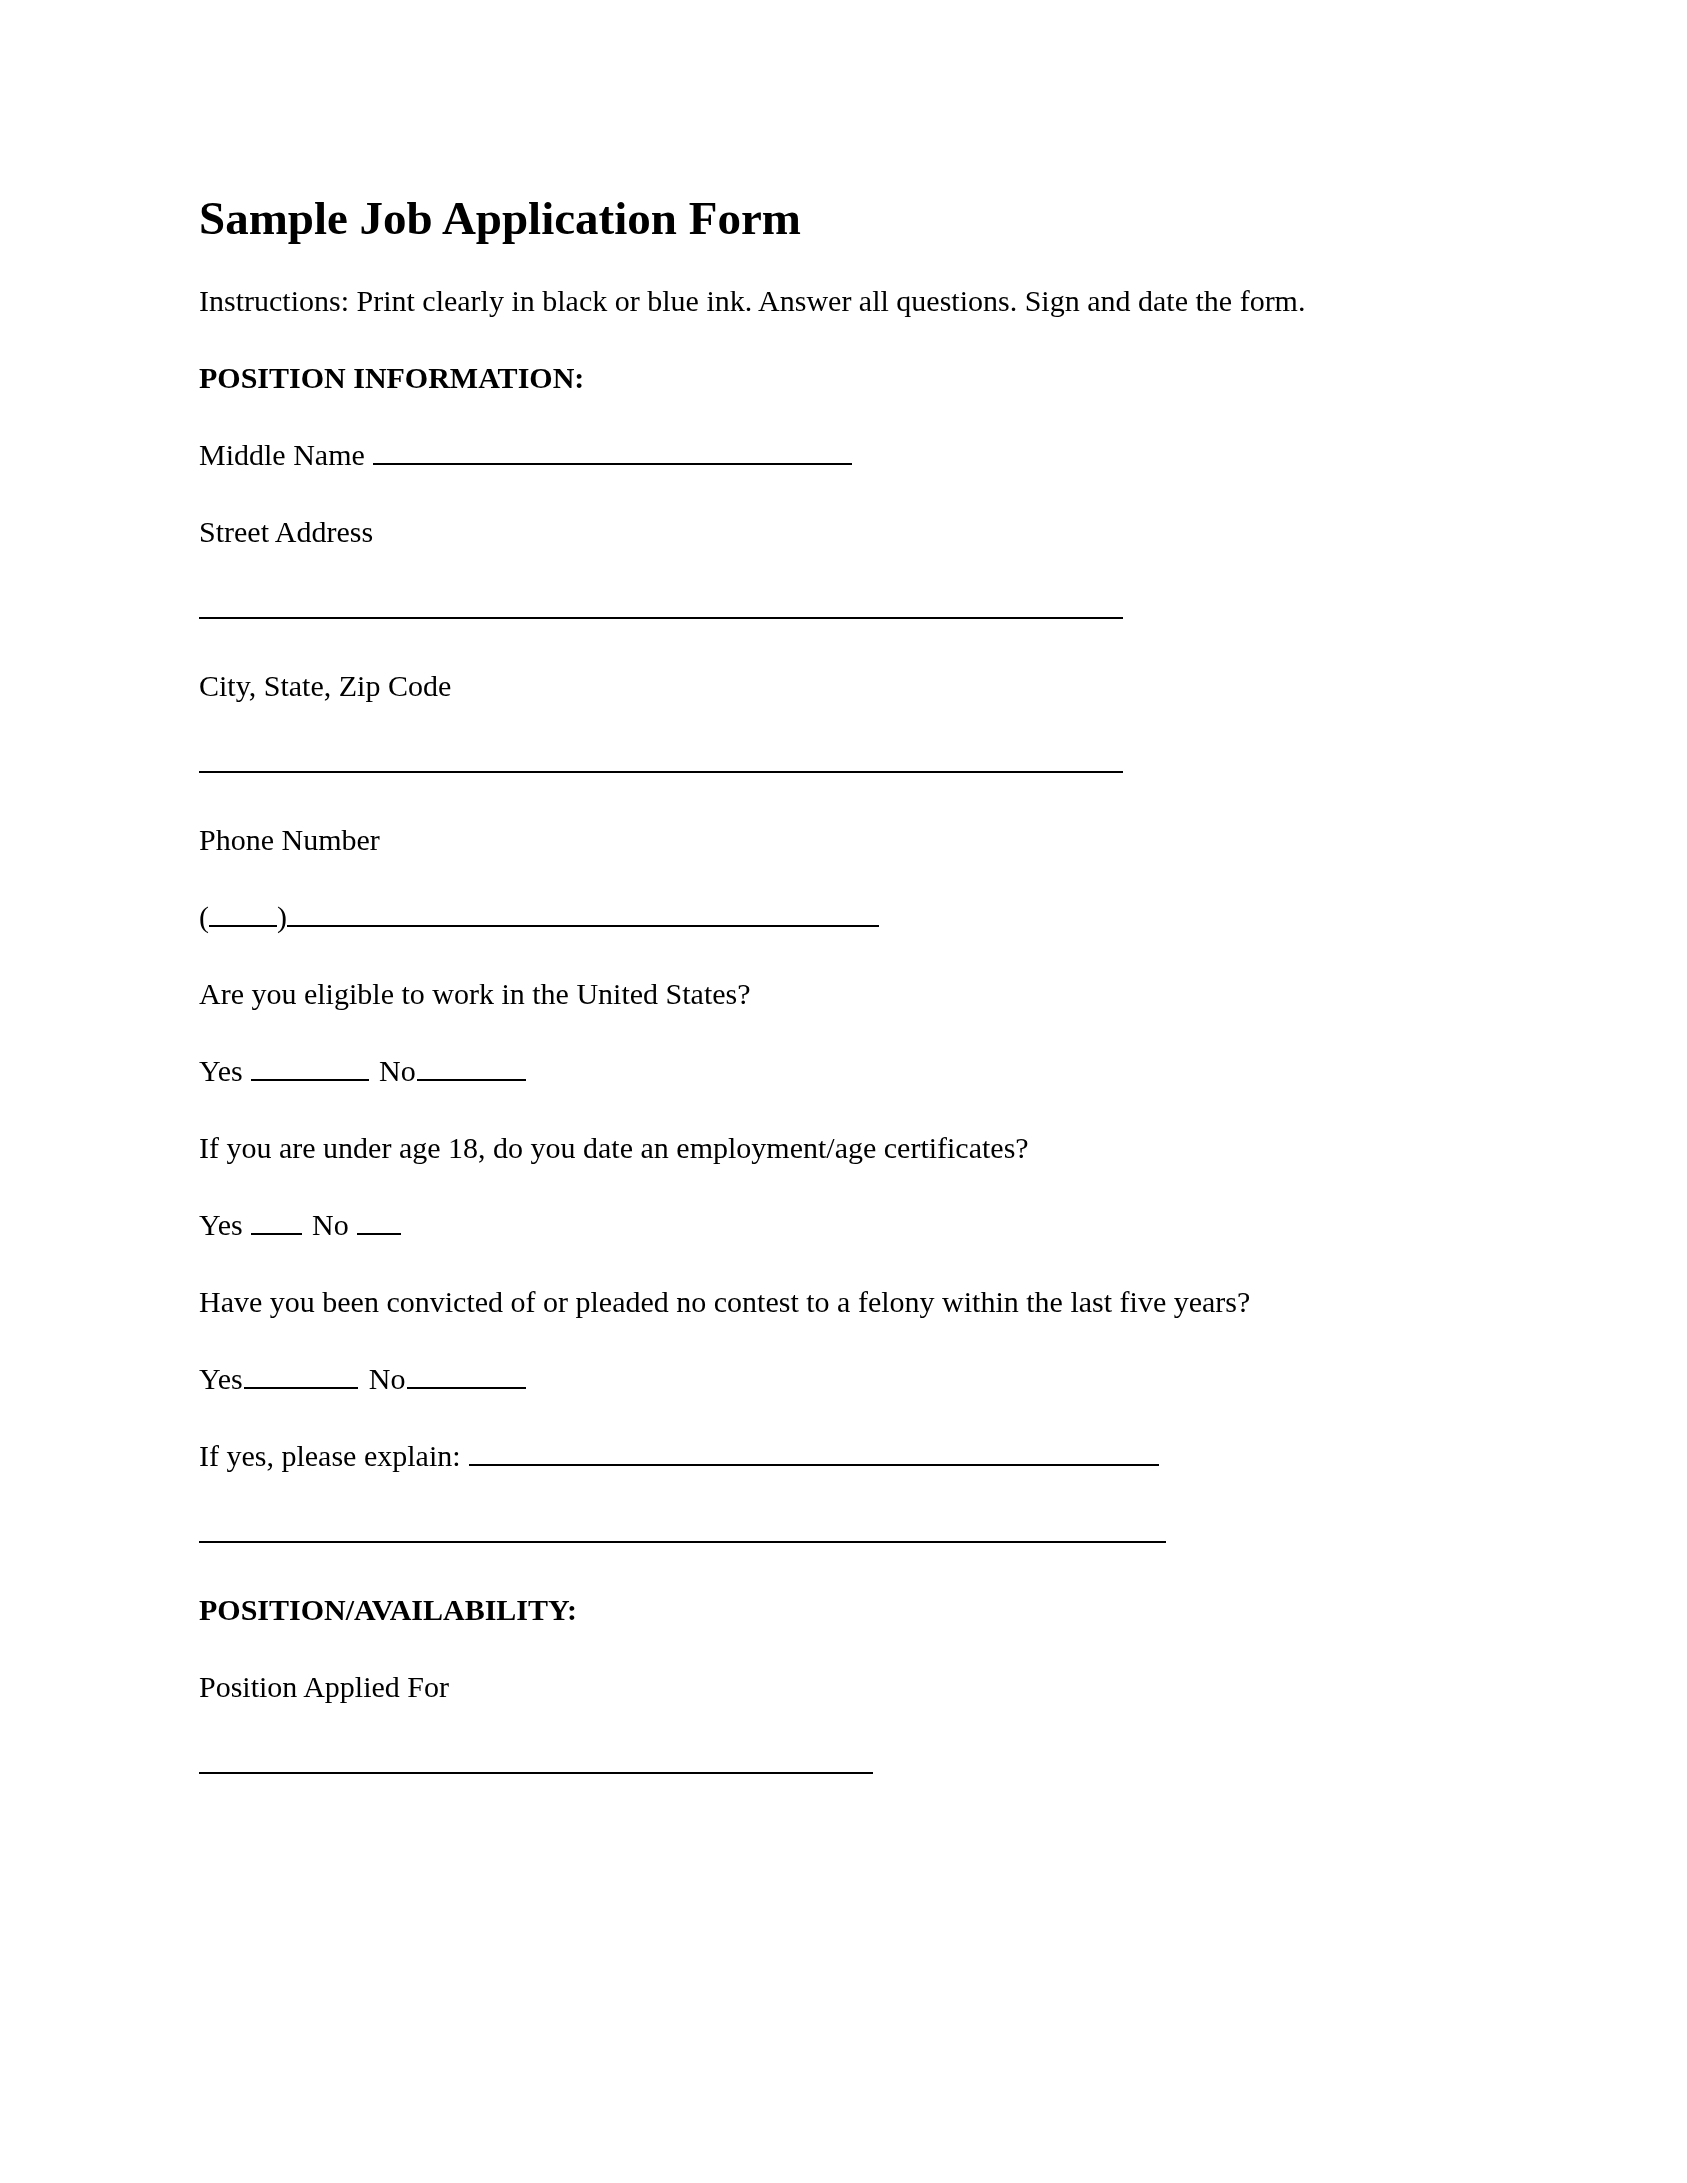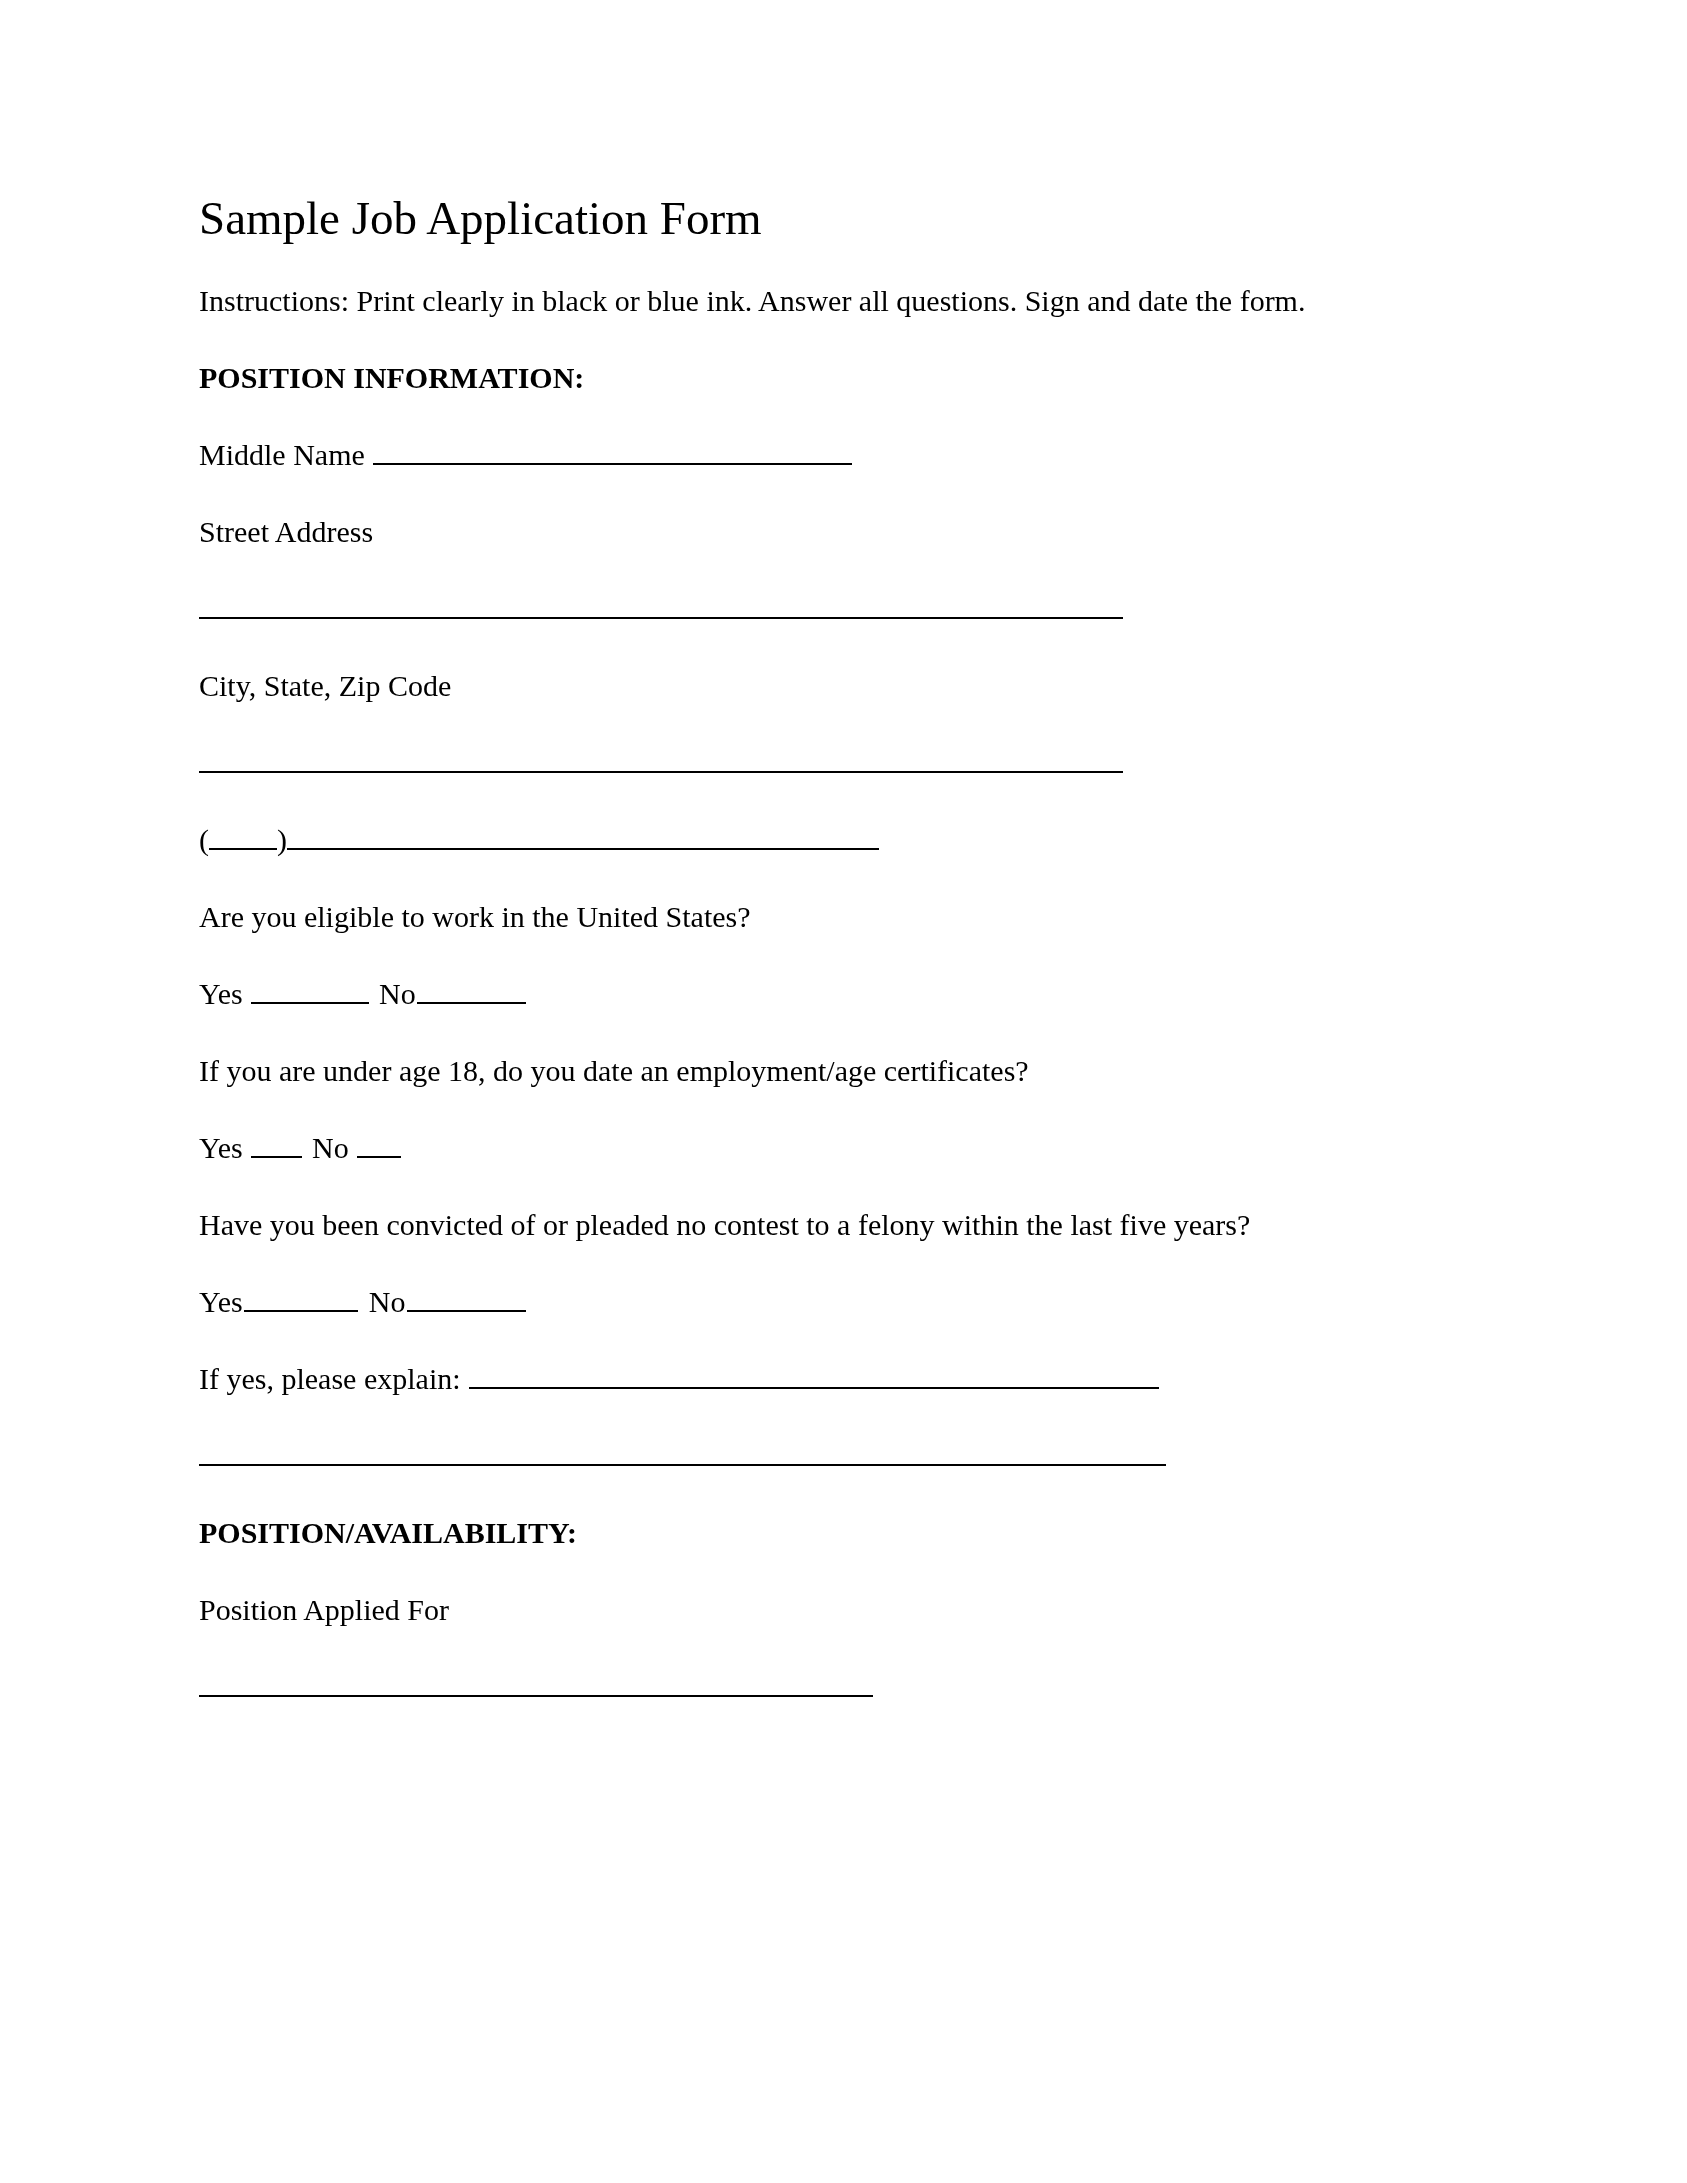--- a/index.html
+++ b/index.html
@@ -15,21 +15,21 @@
   .content {
     position: absolute;
     left: 199px;
     top: 175px;
     width: 1441px;
   }
   .title-row {
     height: 87px;
     line-height: 87px;
     font-size: 47px;
-    font-weight: normal;
+    font-weight: bold;
     white-space: nowrap;
   }
   .row {
     height: 77px;
     line-height: 77px;
     font-size: 30px;
     white-space: nowrap;
   }
   .bold { font-weight: bold; }
   .blank {
@@ -87,20 +87,23 @@
     </div>
 
     <div class="row">
       <span>City, State, Zip Code</span>
     </div>
 
     <div class="row">
       <span class="blank w-full"></span>
     </div>
 
+    <div class="row">
+      <span>Phone Number</span>
+    </div>
 
     <div class="row">
       <span>(</span><span class="blank w-phone-in"></span><span>)</span><span class="blank w-phone"></span>
     </div>
 
     <div class="row">
       <span>Are you eligible to work in the United States?</span>
     </div>
 
     <div class="row">

